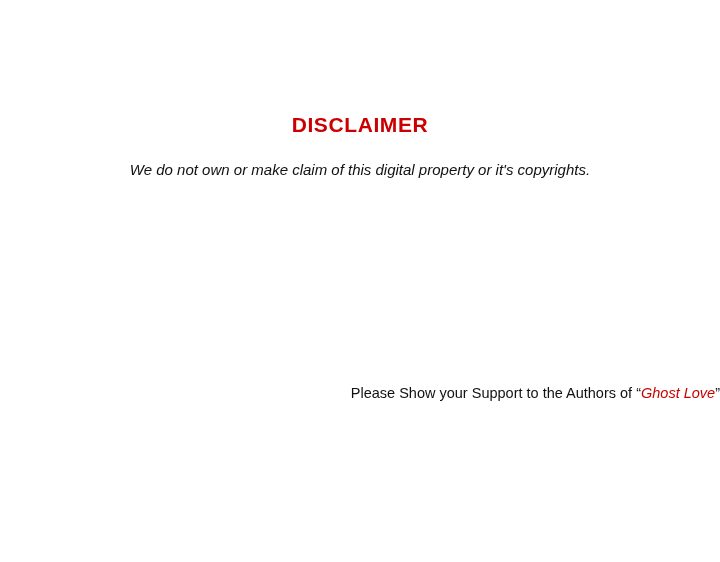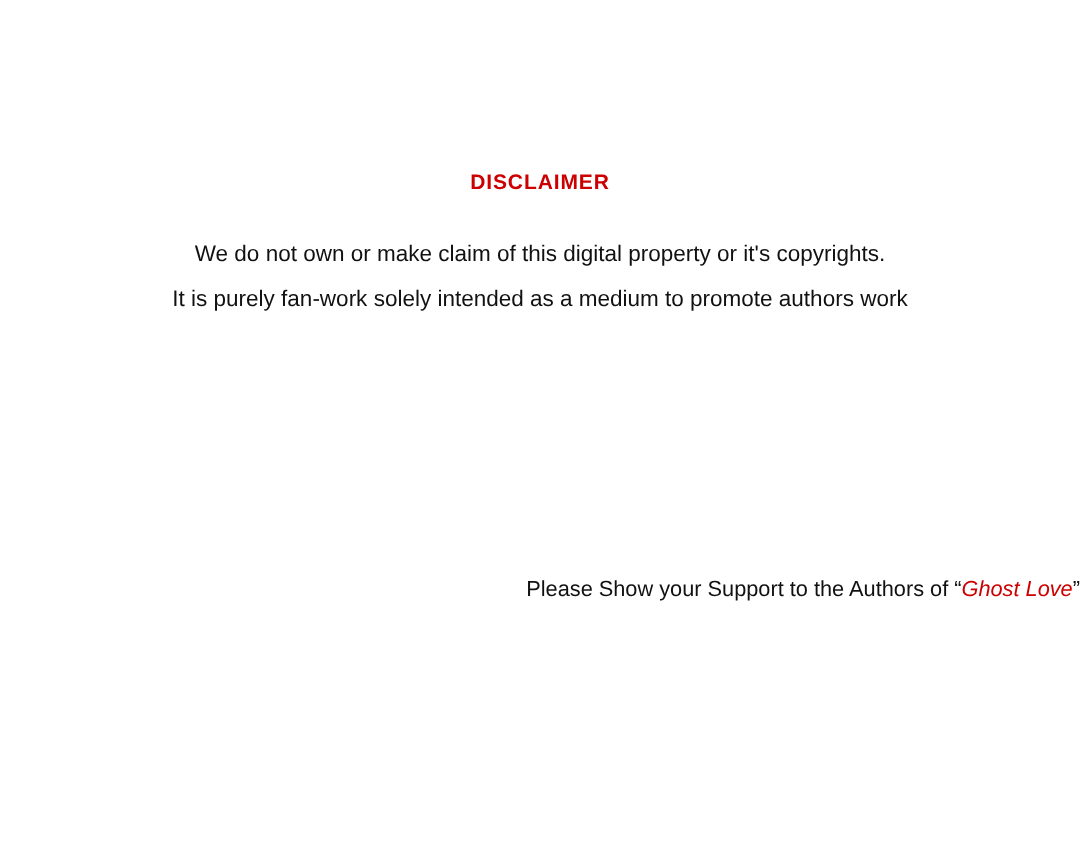--- a/index.html
+++ b/index.html
@@ -19,34 +19,35 @@
     width: 720px;
     height: 562px;
     box-sizing: border-box;
   }
   .title {
     position: absolute;
     top: 113px;
     left: 0;
     width: 720px;
     text-align: center;
-    font-size: 14px;
+    font-size: 21px;
     font-weight: bold;
     color: #cc0000;
     letter-spacing: 0.6px;
   }
   .disclaimer-body {
     position: absolute;
     top: 155px;
     left: 0;
     width: 720px;
     text-align: center;
   }
   .disclaimer-body .line {
     font-size: 15px;
+    font-style: italic;
     color: #111111;
     line-height: 30px;
     white-space: nowrap;
   }
   .disclaimer-body .line.spaced-top {
     margin-top: 7px;
   }
   .support {
     position: absolute;
     top: 379px;
@@ -68,20 +69,19 @@
 </style>
 </head>
 <body>
 
 <div class="page">
 
   <div class="title">DISCLAIMER</div>
 
   <div class="disclaimer-body">
     <div class="line">We do not own or make claim of this digital property or it's copyrights.</div>
-    <div class="line">It is purely fan-work solely intended as a medium to promote authors work</div>
   </div>
 
   <div class="support">
     <div class="line"><span>Please Show your Support to the Authors of “</span><span class="work-title">Ghost Love</span><span>”</span></div>
   </div>
 
 </div>
 
 </body></html>

